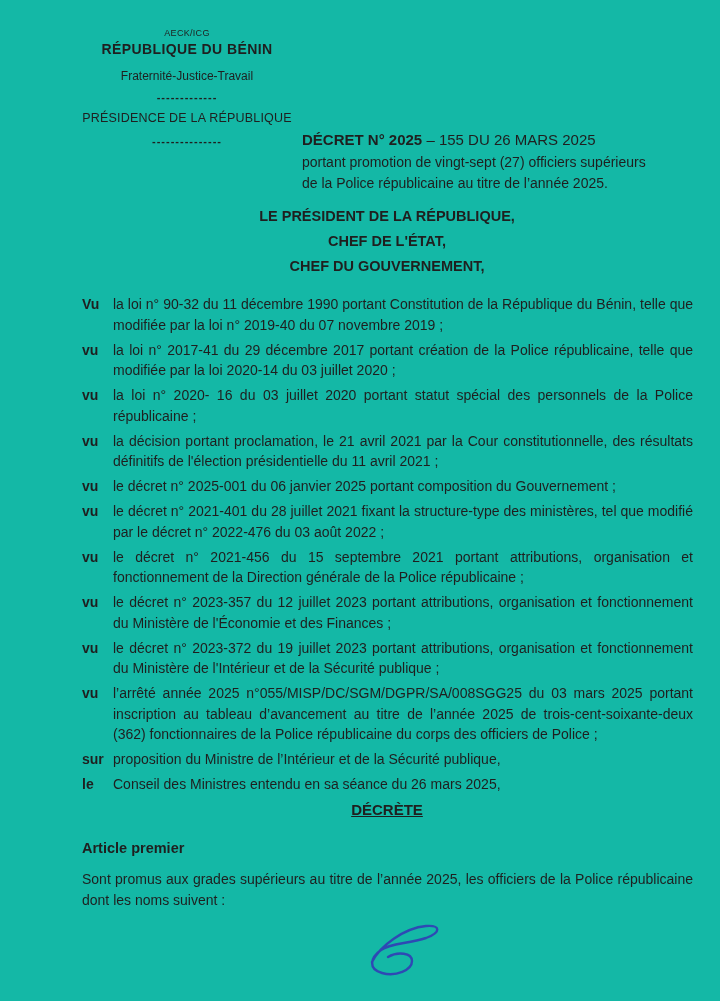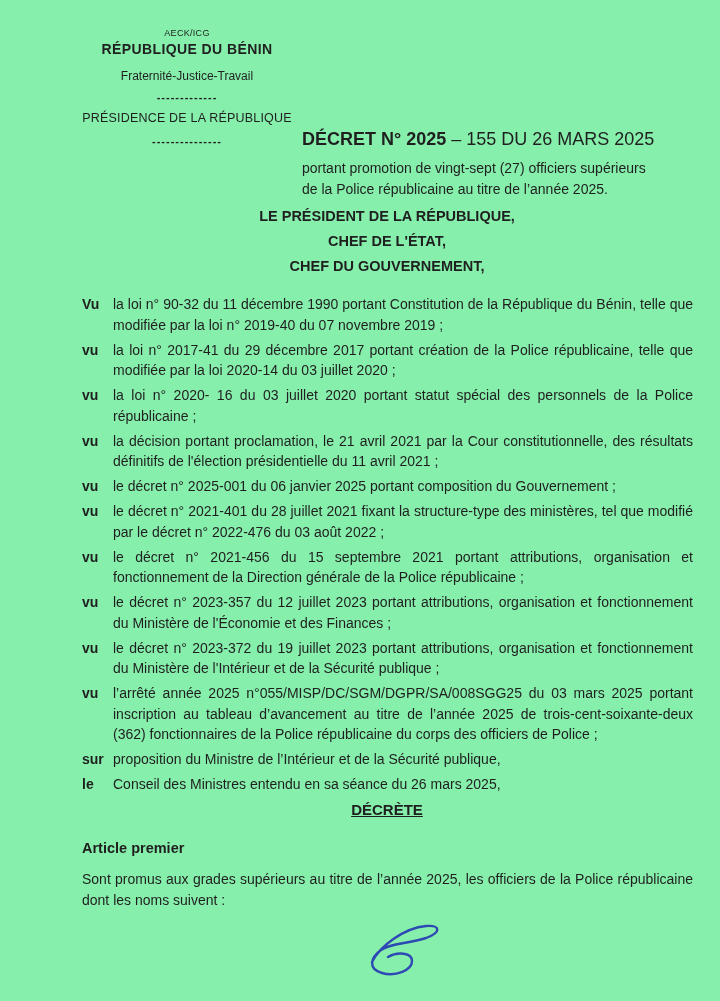--- a/index.html
+++ b/index.html
@@ -2,21 +2,21 @@
 <html><head>
 <meta charset="utf-8">
 <style>
   * { margin: 0; padding: 0; box-sizing: border-box; }
   html, body { background: #e8e8e8; }
   .page {
     position: relative;
     width: 720px;
     height: 1001px;
     margin: 0 auto;
-    background: #86efac;
+    background: #14b8a6;
     font-family: "Liberation Sans", sans-serif;
     color: #1f1f1f;
     overflow: hidden;
   }
   
   .header-block {
     position: absolute;
     top: 28px;
     left: 62px;
     width: 250px;
@@ -31,21 +31,21 @@
   .header-sep2 { font-size: 11px; font-weight: bold; letter-spacing: 1px; margin-top: 10px; line-height: 10px; }
   
   .title-block {
     position: absolute;
     top: 129px;
     left: 302px;
     width: 392px;
     line-height: 21px;
     font-size: 14px;
   }
-  .title-line1 { font-size: 18px; margin-bottom: 8px; }
+  .title-line1 { font-size: 15px; margin-bottom: 2px; }
   .title-line1 .bold { font-weight: bold; }
   
   .headings {
     position: absolute;
     top: 204px;
     left: 82px;
     width: 610px;
     text-align: center;
     font-weight: bold;
     font-size: 14.5px;

